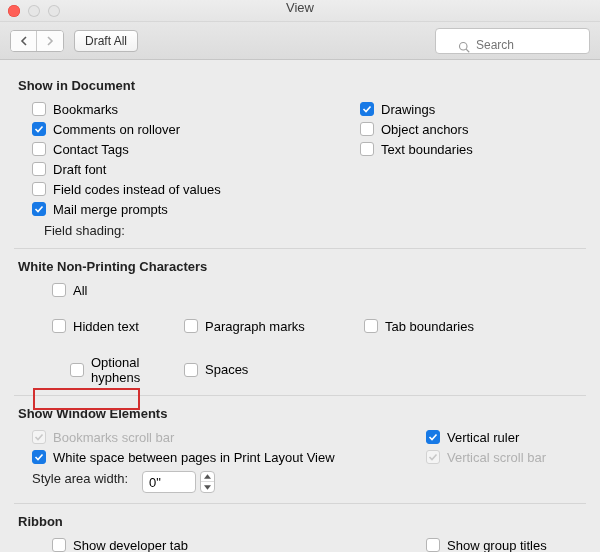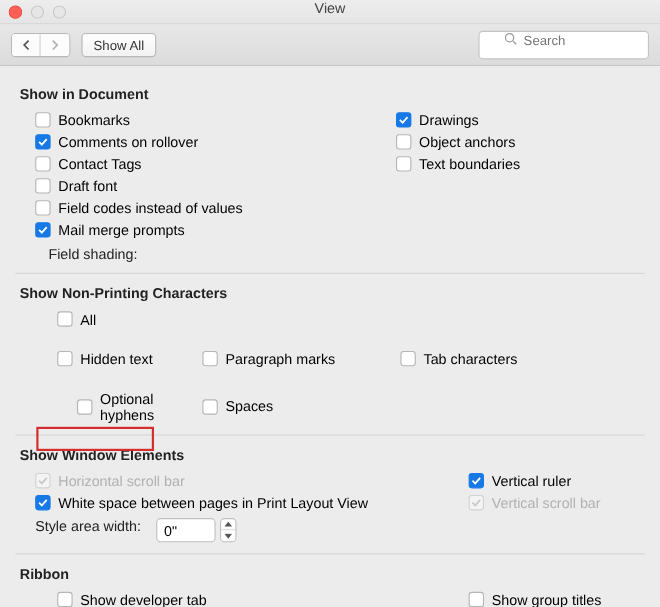--- a/index.html
+++ b/index.html
@@ -73,21 +73,21 @@
     color: #333;
     display:flex;align-items:center;
   }
   .searchwrap {
     margin-left: auto;
     width: 155px;
     height: 26px;
     border: 1px solid #c4c4c4;
     border-radius: 4px;
     background: #fff;
-    display: flex; align-items: flex-start; padding: 0 22px;
+    display: flex; align-items: flex-end; padding: 0 22px;
     color: #9a9a9a;
   }
   .searchwrap svg { width: 12px; height: 12px; margin-right: 4px; flex: none; }
   .searchwrap input {
     border: none; outline: none; background: transparent;
     font-size: 12px; color: #333; width: 100%;
   }
   
   .panel {
     padding: 8px 14px 12px;
@@ -203,21 +203,21 @@
           <path d="M6 1 L2 5 L6 9"></path>
         </svg>
     </div>
     <div class="segbtn disabled">
       <svg viewBox="0 0 8 10">
           <path d="M2 1 L6 5 L2 9"></path>
         </svg>
     </div>
   </div>
   <div class="btn">
-    <span>Show All</span>
+    <span>Draft All</span>
   </div>
   <div class="searchwrap">
     <svg viewBox="0 0 16 16">
         <circle cx="7" cy="7" r="5" fill="none" stroke="#9a9a9a" stroke-width="1.5"></circle>
         <path d="M11 11 L15 15" stroke="#9a9a9a" stroke-width="1.5"></path>
       </svg>
     <input type="text" placeholder="Search" style="">
   </div>
 </div>
 
@@ -277,37 +277,37 @@
           <span class="lbl">Text boundaries</span>
         </div>
     </div>
   </div>
   <div class="row-inline">
     <span class="label">Field shading:</span>
   </div>
 
   <hr class="hr">
 
-  <div class="section-title">Show Non-Printing Characters</div>
+  <div class="section-title">White Non-Printing Characters</div>
   <div class="chk" style="padding-left:38px">
       <span class="chkbox"></span>
       <span class="lbl">All</span>
     </div>
   <div class="grid3">
     <div class="chk">
         <span class="chkbox"></span>
         <span class="lbl">Hidden text</span>
       </div>
     <div class="chk" style="padding-left:0">
         <span class="chkbox"></span>
         <span class="lbl">Paragraph marks</span>
       </div>
     <div class="chk" style="padding-left:0">
         <span class="chkbox"></span>
-        <span class="lbl">Tab characters</span>
+        <span class="lbl">Tab boundaries</span>
       </div>
   </div>
   <div class="grid3">
     <div class="chk" style="padding-left:56px">
         <span class="chkbox"></span>
         <span class="lbl">Optional hyphens</span>
       </div>
     <div class="chk" style="padding-left:0">
         <span class="chkbox"></span>
         <span class="lbl">Spaces</span>
@@ -319,21 +319,21 @@
 
   <div class="section-title">Show Window Elements</div>
   <div class="twocol-we">
     <div>
       <div class="chk disabled">
           <span class="chkbox checked disabled">
             <svg viewBox="0 0 10 10">
               <path d="M1.5 5 L4 7.5 L8.5 2.5" stroke="#c8c8c8" stroke-width="1.6" fill="none"></path>
             </svg>
           </span>
-          <span class="lbl">Horizontal scroll bar</span>
+          <span class="lbl">Bookmarks scroll bar</span>
         </div>
       <div class="chk">
           <span class="chkbox checked">
             <svg viewBox="0 0 10 10">
               <path d="M1.5 5 L4 7.5 L8.5 2.5" stroke="#fff" stroke-width="1.6" fill="none"></path>
             </svg>
           </span>
           <span class="lbl">White space between pages in Print Layout View</span>
         </div>
       <div class="row-inline" style="padding-left:18px">

